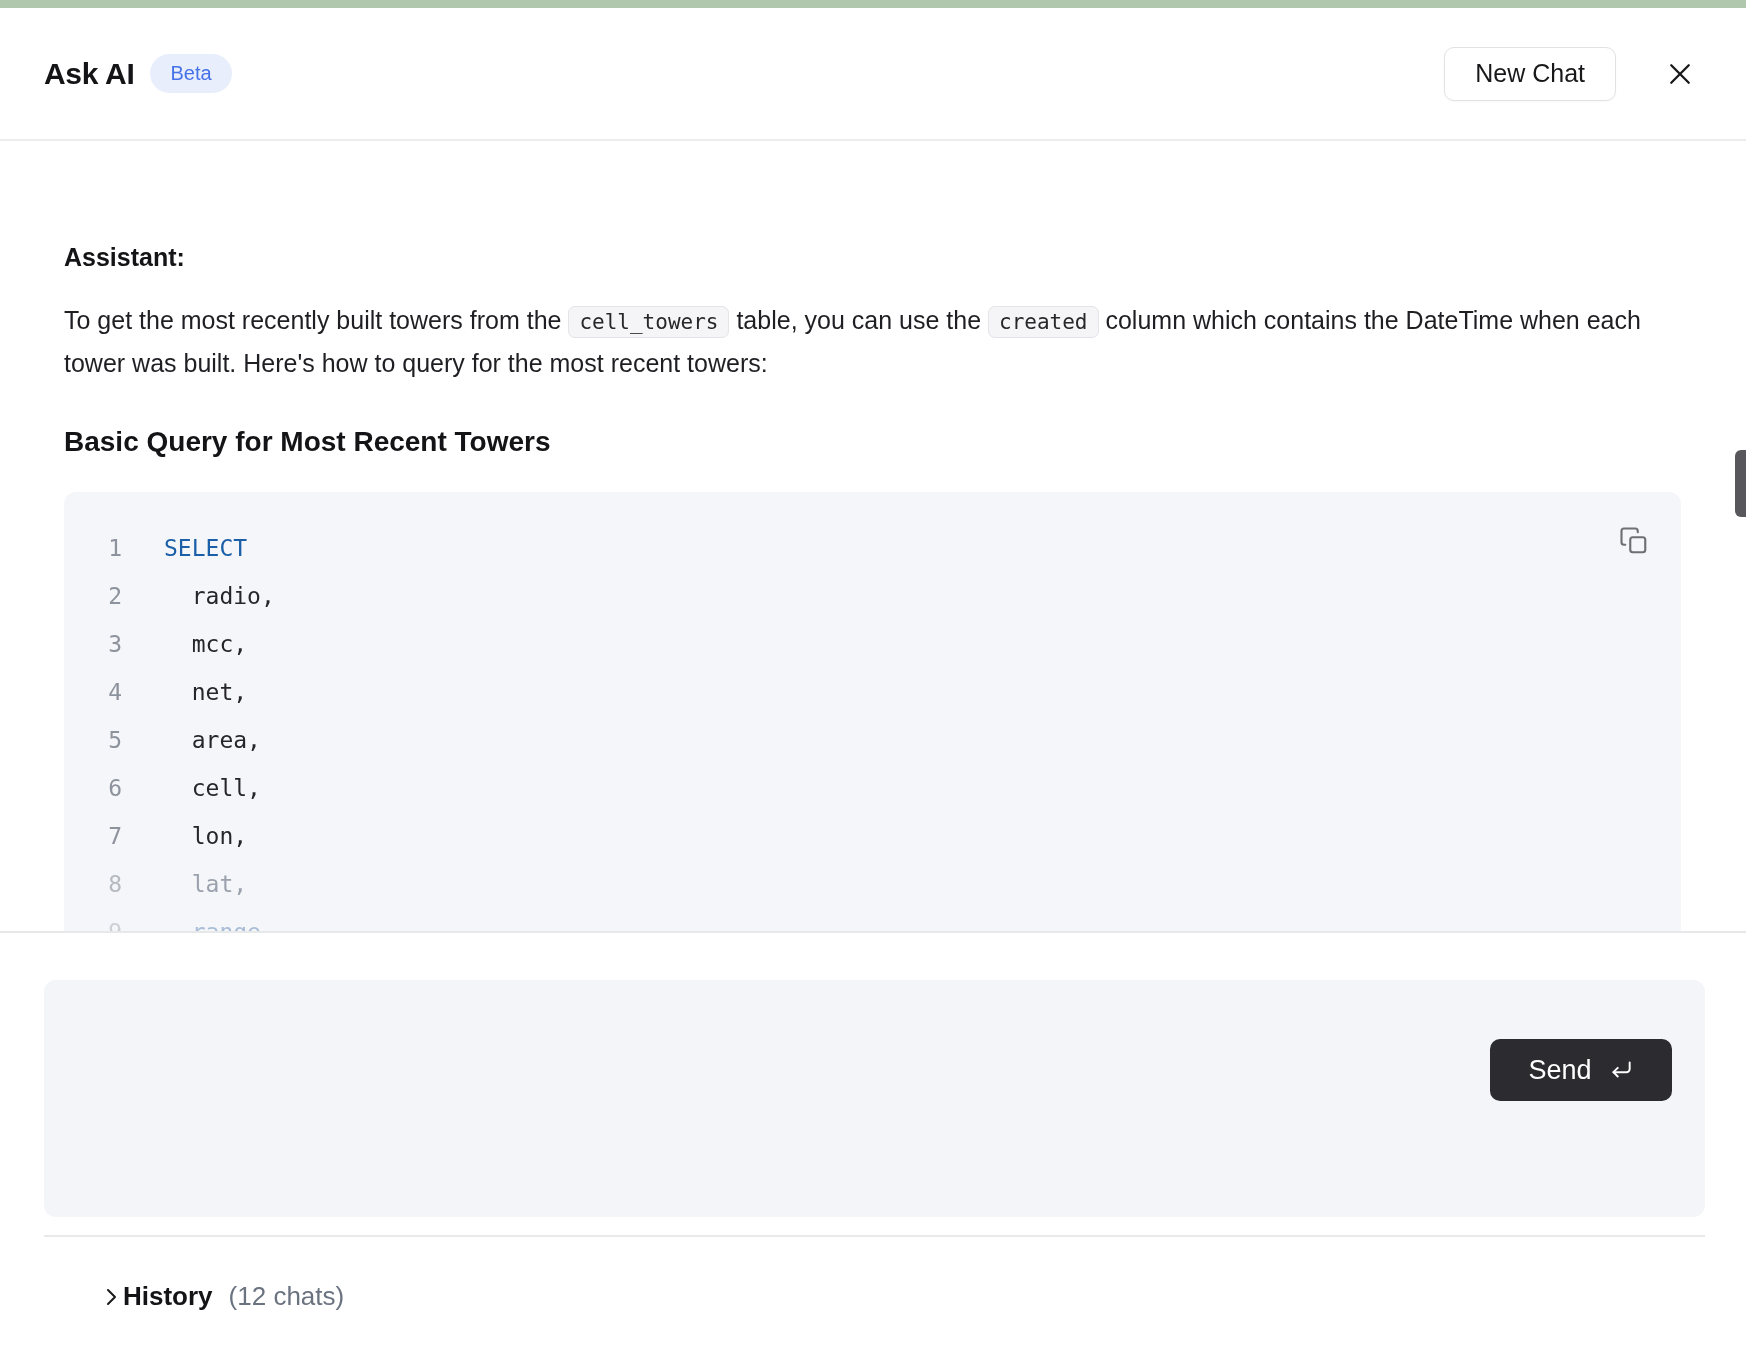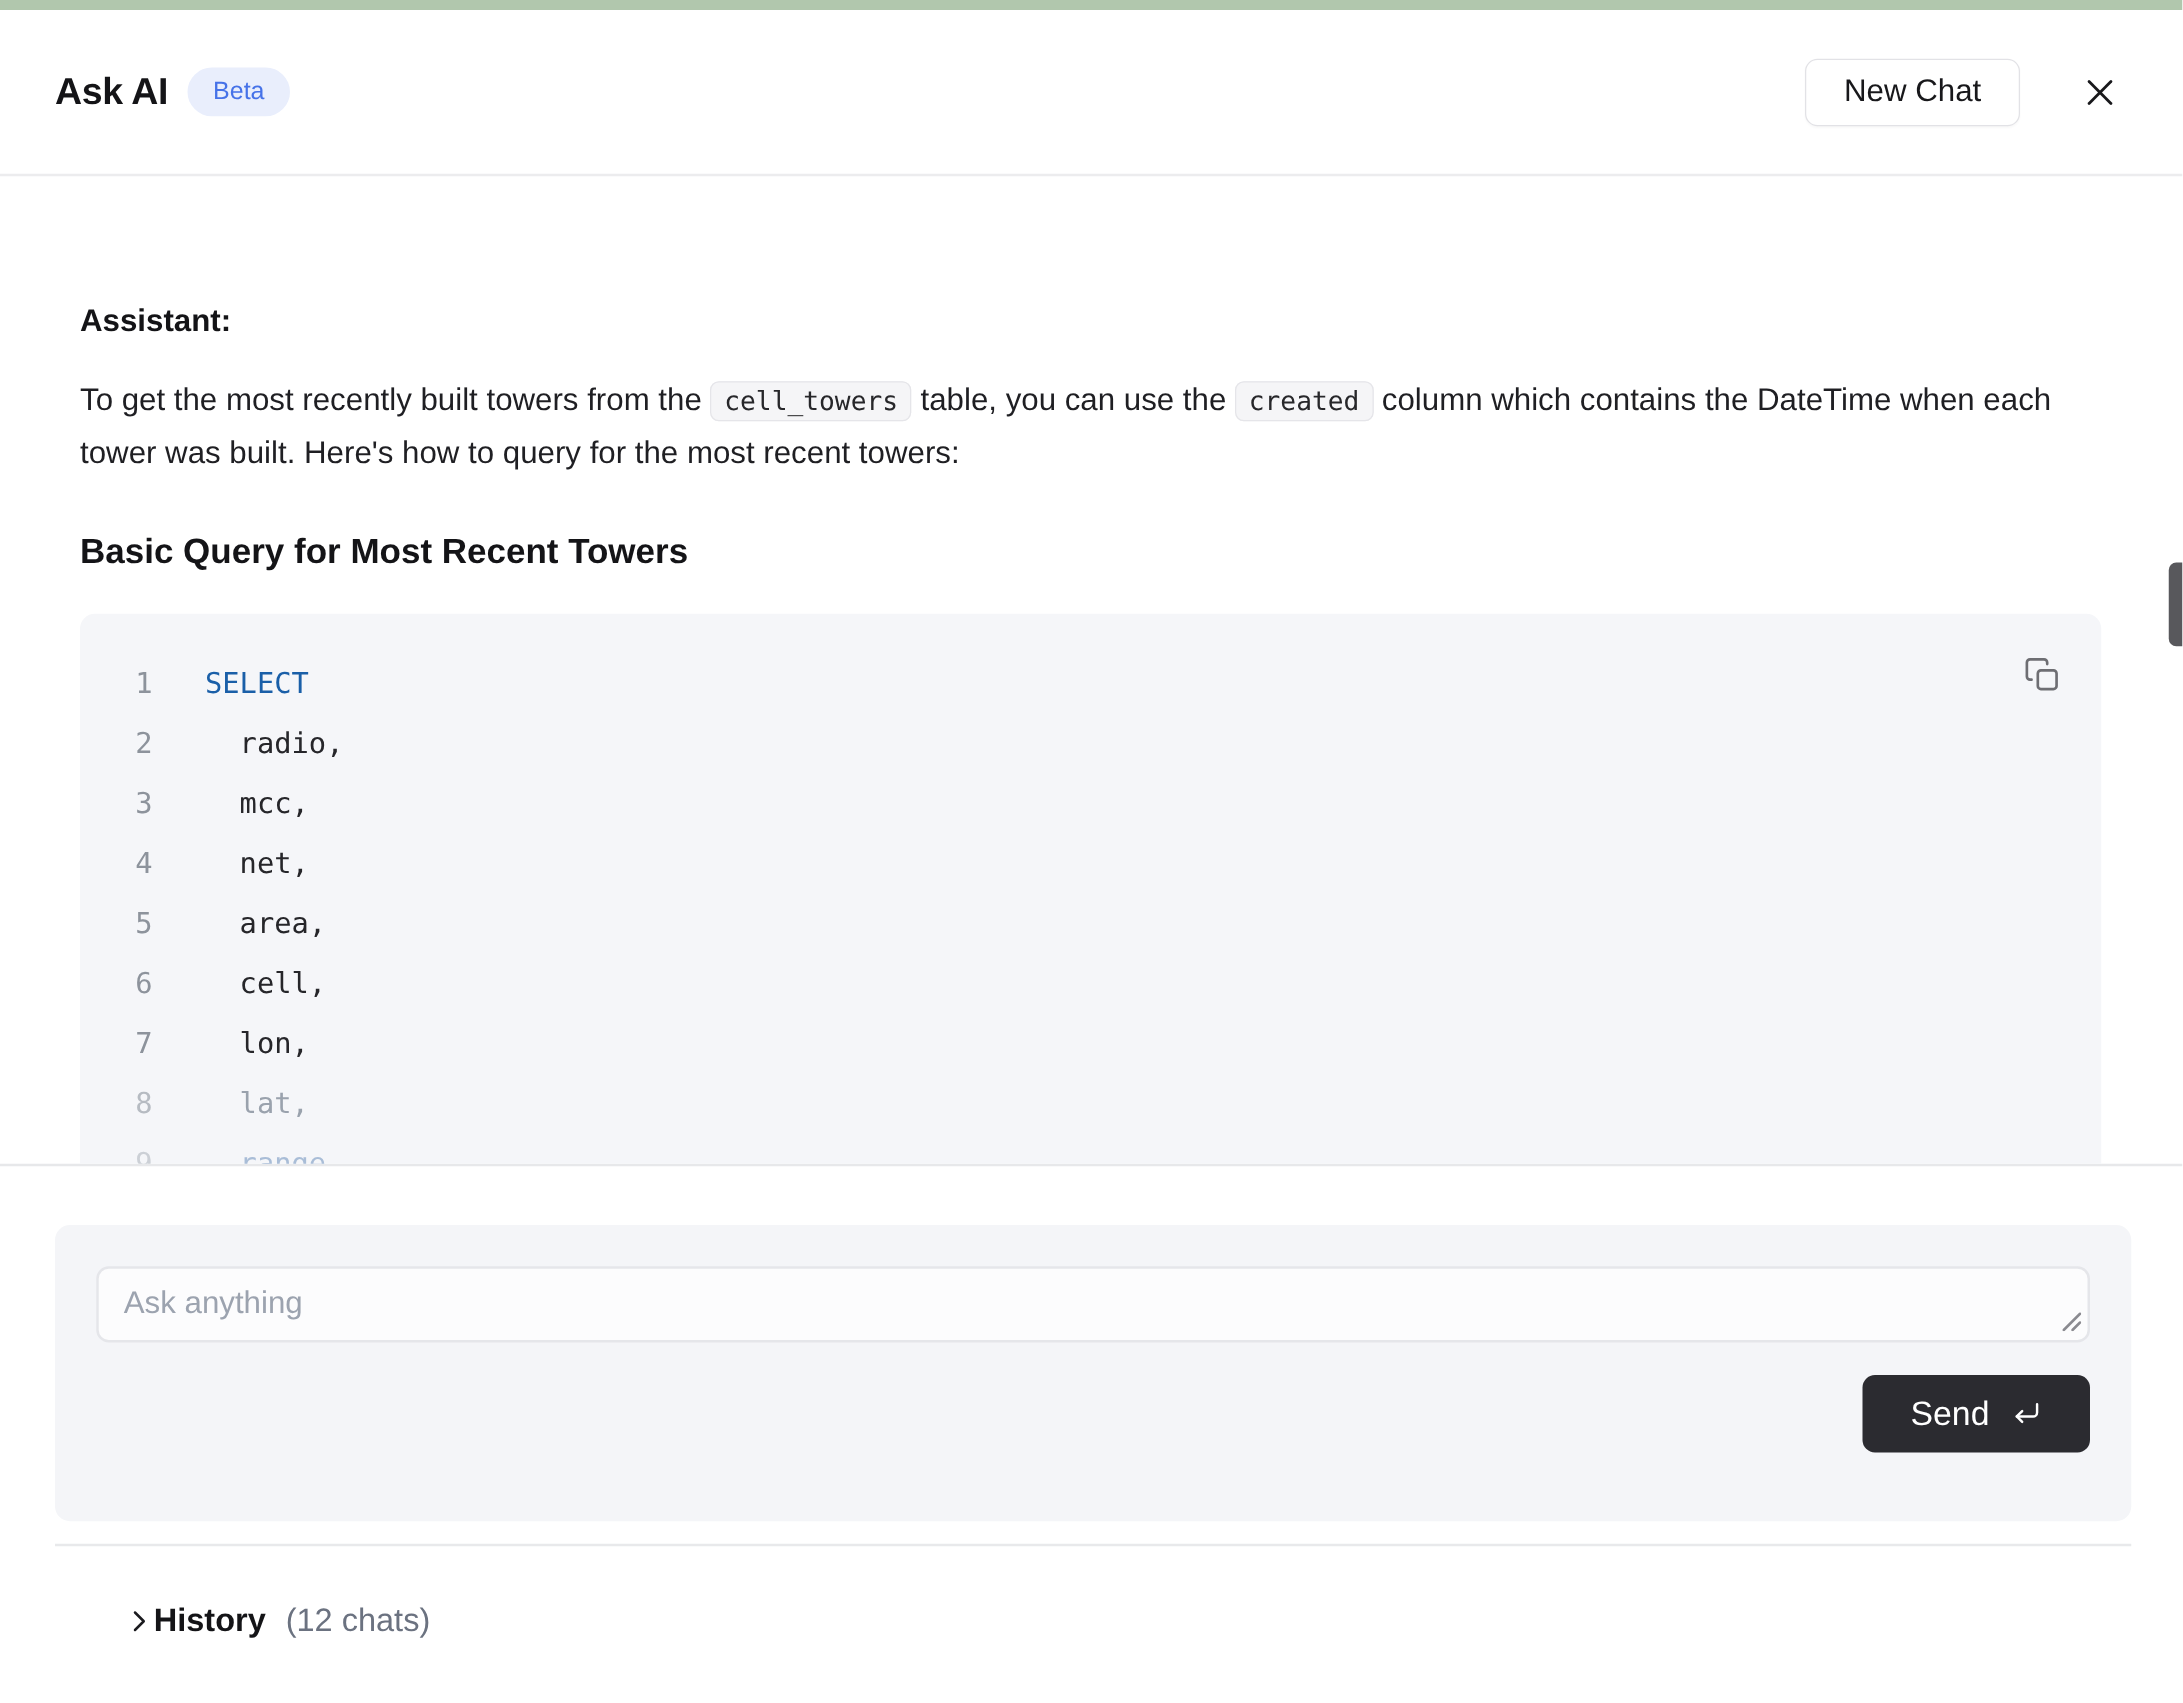--- a/index.html
+++ b/index.html
@@ -157,29 +157,20 @@
           <div class="code-line faded2">
             <span class="ln">9</span>
             <span class="lt">  range,</span>
           </div>
         </div>
     </div>
   </div>
 
   <div class="composer-section">
     <div class="composer-panel">
-      <div class="input-wrap">
-        <textarea class="ask-input" placeholder="Ask anything" style=""></textarea>
-        <span class="resize-grip">
-          <svg width="20" height="16" viewBox="0 0 20 16" stroke="#8a8a90" stroke-width="2" stroke-linecap="round">
-            <line x1="6" y1="15" x2="19" y2="2"></line>
-              <line x1="13" y1="15" x2="19" y2="9"></line>
-          </svg>
-        </span>
-      </div>
       <div class="composer-row">
         <button class="send-btn">
           <span>Send</span>
           <span>
             <svg width="26" height="26" viewBox="0 0 24 24" fill="none" stroke="#ffffff" stroke-width="1.8" stroke-linecap="round" stroke-linejoin="round">
               <path d="M20 5v6a3 3 0 0 1-3 3H5"></path>
                 <path d="m9 10-4 4 4 4"></path>
             </svg>
           </span>
         </button>

